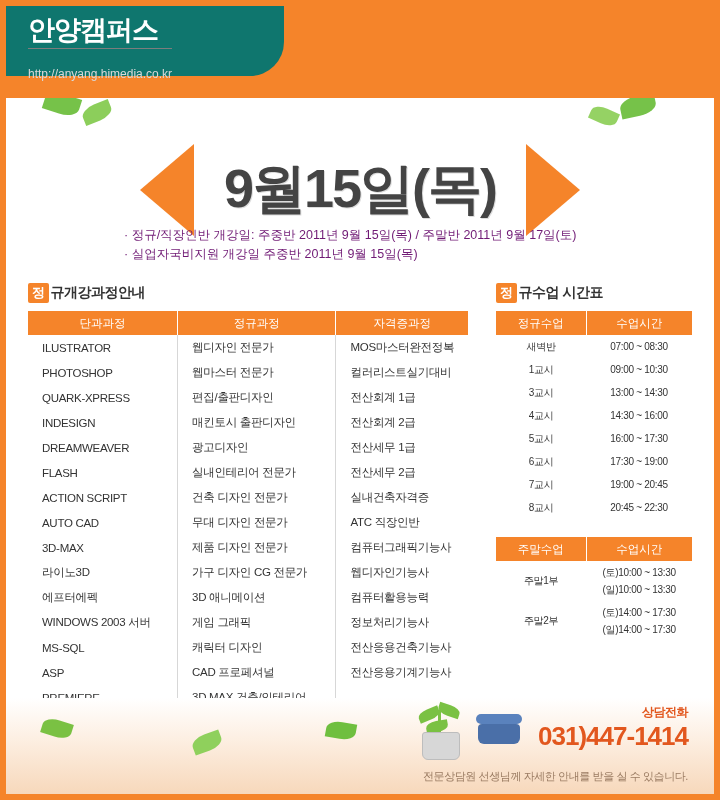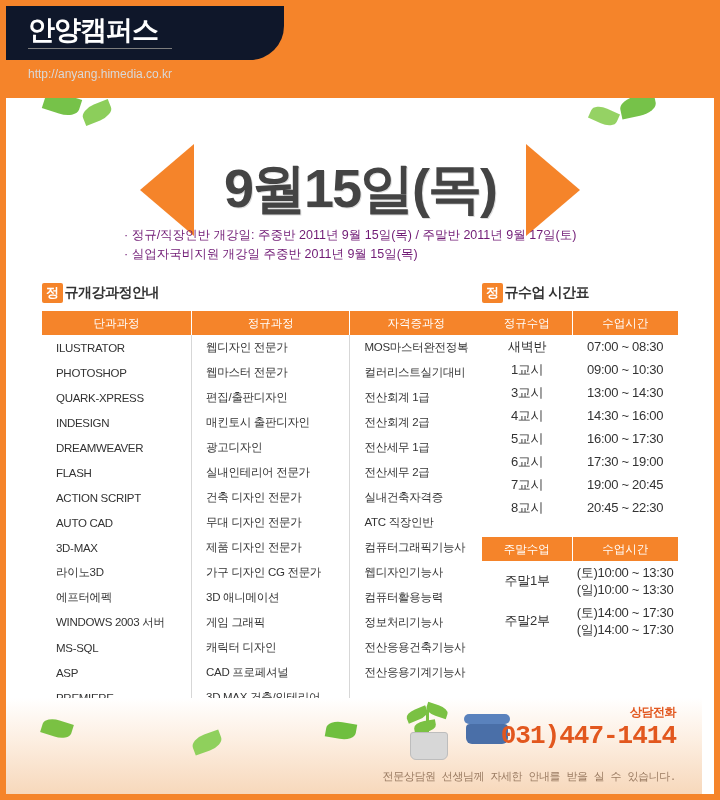--- a/index.html
+++ b/index.html
@@ -40,22 +40,22 @@
     position: absolute;
     left: 0; right: 0; bottom: 0;
     height: 34px;
     background: linear-gradient(to bottom, rgba(245,132,42,1), rgba(255,255,255,0));
   }
   .logo-tab {
     position: absolute;
     left: 0;
     top: 0;
     width: 278px;
-    height: 54px;
-    background: #0f172a;
+    height: 70px;
+    background: #0f766e;
     border-bottom-right-radius: 34px;
     color: #fff;
     box-sizing: border-box;
     padding: 8px 0 0 22px;
     z-index: 5;
   }
   .logo-text {
     font-size: 27px;
     font-weight: bold;
     letter-spacing: -1px;
@@ -132,21 +132,21 @@
     color: #701a75;
     line-height: 19px;
   }
   
   .main {
     position: relative;
     padding: 0 22px;
   }
   .columns {
     display: flex;
-    justify-content: center;
+    justify-content: space-between;
   }
   .col-left { width: 440px; }
   .col-right { width: 196px; }
   .sec-title {
     font-size: 14px;
     font-weight: bold;
     color: #333;
     margin: 0 0 8px 0;
     letter-spacing: -0.5px;
   }
@@ -190,35 +190,34 @@
   .time-table th {
     background: #f5842a;
     color: #fff;
     font-size: 11.5px;
     font-weight: normal;
     height: 22px;
     border-right: 1px solid #fff;
   }
   .time-table th:last-child { border-right: none; }
   .time-table td {
-    font-size: 13px;
+    font-size: 10px;
     color: #333;
     height: 21px;
     text-align: center;
     letter-spacing: -0.3px;
   }
   .time-table td.two-line { line-height: 17px; padding: 3px 0; }
   .gap { height: 18px; }
   
   .footer {
     position: absolute;
-    left: 0; right: 12px; bottom: 0;
+    left: 0; right: 0; bottom: 0;
     height: 96px;
     background: linear-gradient(to bottom, #ffffff 0%, #fdf0e4 40%, #f7d8bb 100%);
-    font-family: Liberation Mono, monospace;
   }
   .footer-leaf {
     position: absolute;
     width: 30px; height: 17px;
     background: #7ac143;
     border-radius: 50% 0 50% 0;
   }
   .fl1 { left: 36px; top: 22px; transform: rotate(18deg); }
   .fl2 { left: 186px; top: 36px; transform: rotate(-20deg); background:#8fd05c;}
   .fl3 { left: 320px; top: 24px; transform: rotate(10deg); background:#6fbf3f;}

